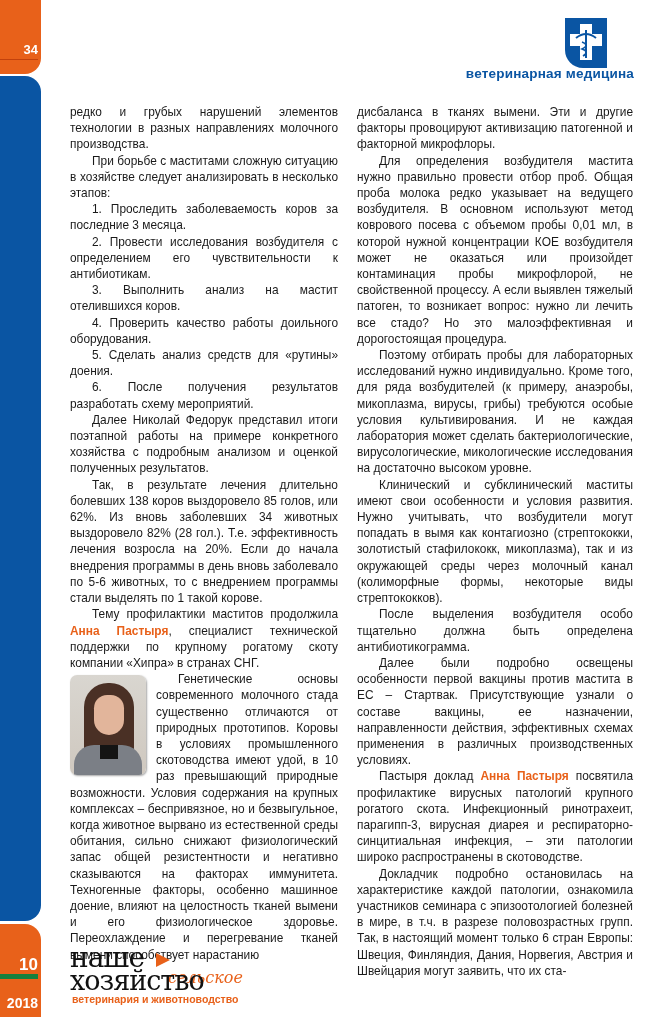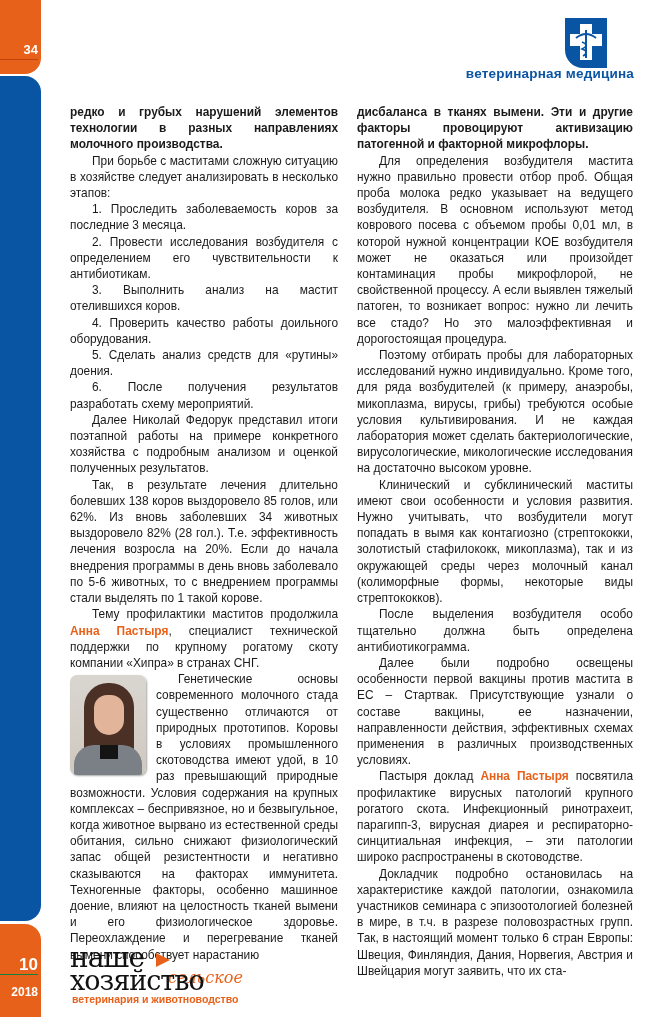--- a/index.html
+++ b/index.html
@@ -7,29 +7,29 @@
          font-family:"Liberation Sans", sans-serif; color:#1a1a1a; }
   .band-orange-top { position:absolute; left:0; top:0; width:41px; height:74px; background:#e8611a;
                      border-bottom-right-radius:16px; }
   .band-blue { position:absolute; left:0; top:76px; width:41px; height:845px; background:#0a55a3;
                border-top-right-radius:16px; border-bottom-right-radius:16px; }
   .band-orange-bottom { position:absolute; left:0; top:924px; width:41px; height:93px; background:#e8611a;
                         border-top-right-radius:16px; }
   .page-num { position:absolute; left:0; top:42px; width:38px; text-align:right; color:#fff;
               font-weight:bold; font-size:13px; border-bottom:1px solid #c2410c; padding-bottom:2px; }
   .issue { position:absolute; left:0; top:956px; width:38px; text-align:right; color:#fff; }
-  .issue .num { font-weight:bold; font-size:17px; line-height:17px; border-bottom:1px solid #15803d; padding-bottom:1px; }
-  .issue .year { font-weight:bold; font-size:12px; margin-top:10px; }
+  .issue .num { font-weight:bold; font-size:17px; line-height:17px; border-bottom:5px solid #15803d; padding-bottom:1px; }
+  .issue .year { font-weight:bold; font-size:14px; margin-top:16px; }
 
   .rubric-logo { position:absolute; left:565px; top:18px; width:42px; height:50px; }
   .rubric-title { position:absolute; right:36px; top:66px; color:#0a55a3; font-weight:bold; font-size:13.5px; letter-spacing:0.2px; }
 
   .col { position:absolute; top:104px; font-size:11.9px; line-height:16.2px; text-align:justify; }
   .col p { margin:0; text-indent:22px; }
-  .col p.noind { text-indent:0;font-weight:bold; }
+  .col p.noind { text-indent:0; }
   .col-left { left:70px; width:268px; }
   .col-right { left:357px; width:276px; }
   .hl { color:#e8611a; font-weight:bold; }
   .bold { font-weight:normal; }
 
   .photo { float:left; width:76px; height:100px; margin:4px 10px 2px 0; border-radius:7px;
            background:linear-gradient(180deg,#d9d6d0 0%,#cfc8bf 100%); position:relative; overflow:hidden;
            box-shadow:1px 1px 2px rgba(0,0,0,0.35); }
   .photo .hair { position:absolute; left:14px; top:8px; width:50px; height:82px; background:#4a3025; border-radius:24px 24px 8px 8px; }
   .photo .face { position:absolute; left:24px; top:20px; width:30px; height:40px; background:#e2b59b; border-radius:14px 14px 16px 16px; }

